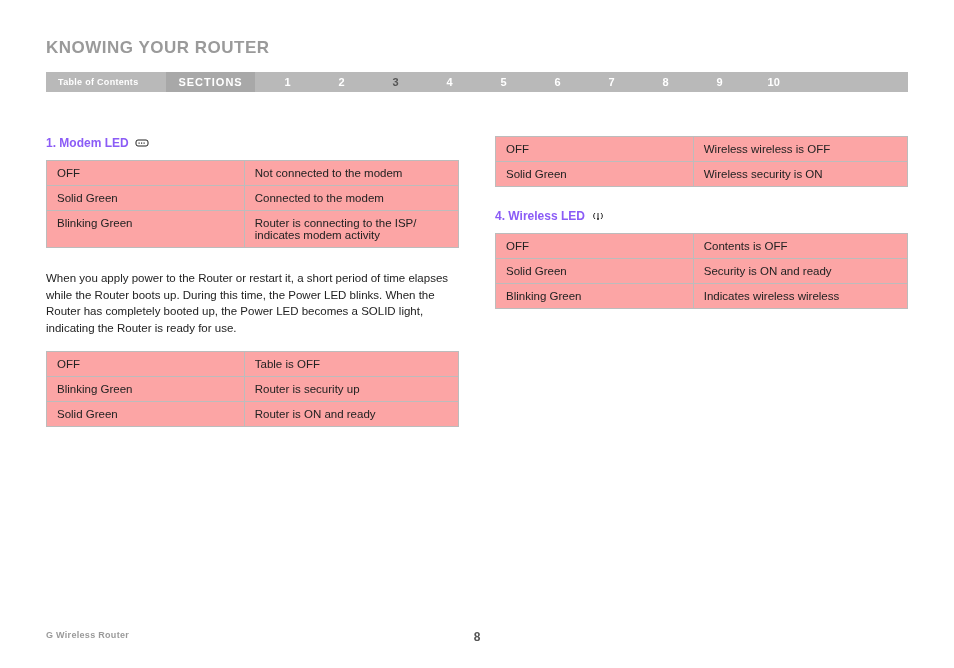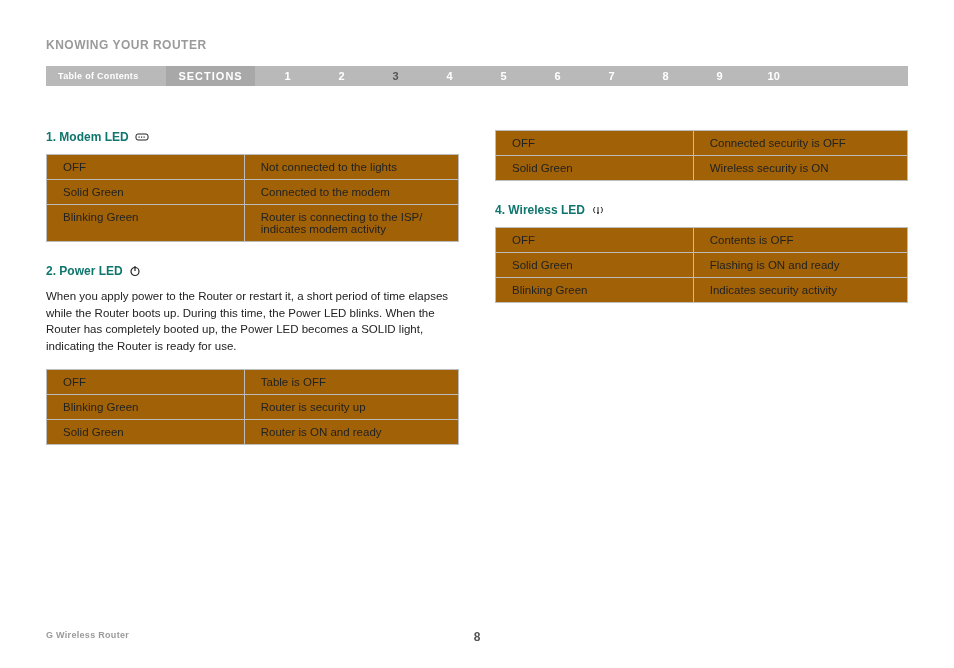--- a/index.html
+++ b/index.html
@@ -8,21 +8,21 @@
     background: #fff;
     width: 954px;
     height: 668px;
     position: relative;
     color: #333;
   }
   .page {
     padding: 38px 46px 0 46px;
   }
   .page-title {
-    font-size: 12px;
+    font-size: 17px;
     font-weight: bold;
     letter-spacing: 0.5px;
     color: #9a9a9a;
     margin-bottom: 14px;
   }
   .nav-bar {
     background: #b9b9b9;
     height: 20px;
     display: flex;
     align-items: center;
@@ -60,21 +60,21 @@
     display: flex;
     gap: 36px;
   }
   .col {
     flex: 1;
     min-width: 0;
   }
   .section-heading {
     font-size: 12px;
     font-weight: bold;
-    color: #0f766e;
+    color: #8b5cf6;
     margin-bottom: 10px;
     display: flex;
     align-items: center;
     gap: 6px;
   }
   .section-heading .icon {
     display: inline-flex;
     align-items: center;
     justify-content: center;
   }
@@ -86,23 +86,23 @@
   }
   table.led-table {
     width: 100%;
     border-collapse: collapse;
     border: 1px solid #bcbcbc;
     margin-bottom: 22px;
     font-size: 11.5px;
   }
   table.led-table td {
     border: 1px solid #bcbcbc;
-    padding: 6px 16px;
+    padding: 6px 10px;
     color: #222;
-    background: #a16207;
+    background: #fca5a5;
     vertical-align: top;
   }
   table.led-table td:first-child {
     width: 48%;
   }
   .footer {
     position: absolute;
     bottom: 28px;
     left: 46px;
     right: 46px;
@@ -154,42 +154,33 @@
               <rect x="3.5" y="4.5" width="1.2" height="1.2" fill="#222"></rect>
               <rect x="6" y="4.5" width="1.2" height="1.2" fill="#222"></rect>
               <rect x="8.5" y="4.5" width="1.2" height="1.2" fill="#222"></rect>
             </svg>
         </span>
       </div>
       <table class="led-table">
         <tbody>
             <tr>
               <td>OFF</td>
-              <td>Not connected to the lights</td>
+              <td>Not connected to the modem</td>
             </tr>
         <tr>
               <td>Solid Green</td>
               <td>Connected to the modem</td>
             </tr>
         <tr>
               <td>Blinking Green</td>
               <td>Router is connecting to the ISP/ indicates modem activity</td>
             </tr>
       </tbody>
         </table>
 
-      <div class="section-heading">
-        <span>2. Power LED</span>
-        <span class="icon">
-          <svg width="12" height="12" viewBox="0 0 12 12">
-              <circle cx="6" cy="6.5" r="4" fill="none" stroke="#222" stroke-width="1.2"></circle>
-              <line x1="6" y1="1" x2="6" y2="6" stroke="#222" stroke-width="1.2"></line>
-            </svg>
-        </span>
-      </div>
       <p class="body-text">When you apply power to the Router or restart it, a short period of time elapses while the Router boots up. During this time, the Power LED blinks. When the Router has completely booted up, the Power LED becomes a SOLID light, indicating the Router is ready for use.</p>
       <table class="led-table">
         <tbody>
             <tr>
               <td>OFF</td>
               <td>Table is OFF</td>
             </tr>
         <tr>
               <td>Blinking Green</td>
               <td>Router is security up</td>
@@ -201,21 +192,21 @@
       </tbody>
         </table>
     </div>
 
     <div class="col">
 
       <table class="led-table">
         <tbody>
             <tr>
               <td>OFF</td>
-              <td>Connected security is OFF</td>
+              <td>Wireless wireless is OFF</td>
             </tr>
         <tr>
               <td>Solid Green</td>
               <td>Wireless security is ON</td>
             </tr>
       </tbody>
         </table>
 
       <div class="section-heading">
         <span>4. Wireless LED</span>
@@ -229,25 +220,25 @@
         </span>
       </div>
       <table class="led-table">
         <tbody>
             <tr>
               <td>OFF</td>
               <td>Contents is OFF</td>
             </tr>
         <tr>
               <td>Solid Green</td>
-              <td>Flashing is ON and ready</td>
+              <td>Security is ON and ready</td>
             </tr>
         <tr>
               <td>Blinking Green</td>
-              <td>Indicates security activity</td>
+              <td>Indicates wireless wireless</td>
             </tr>
       </tbody>
         </table>
     </div>
   </div>
 </div>
 
 <div class="footer">
   <span class="footer-title">G Wireless Router</span>
   <span class="footer-page">8</span>

